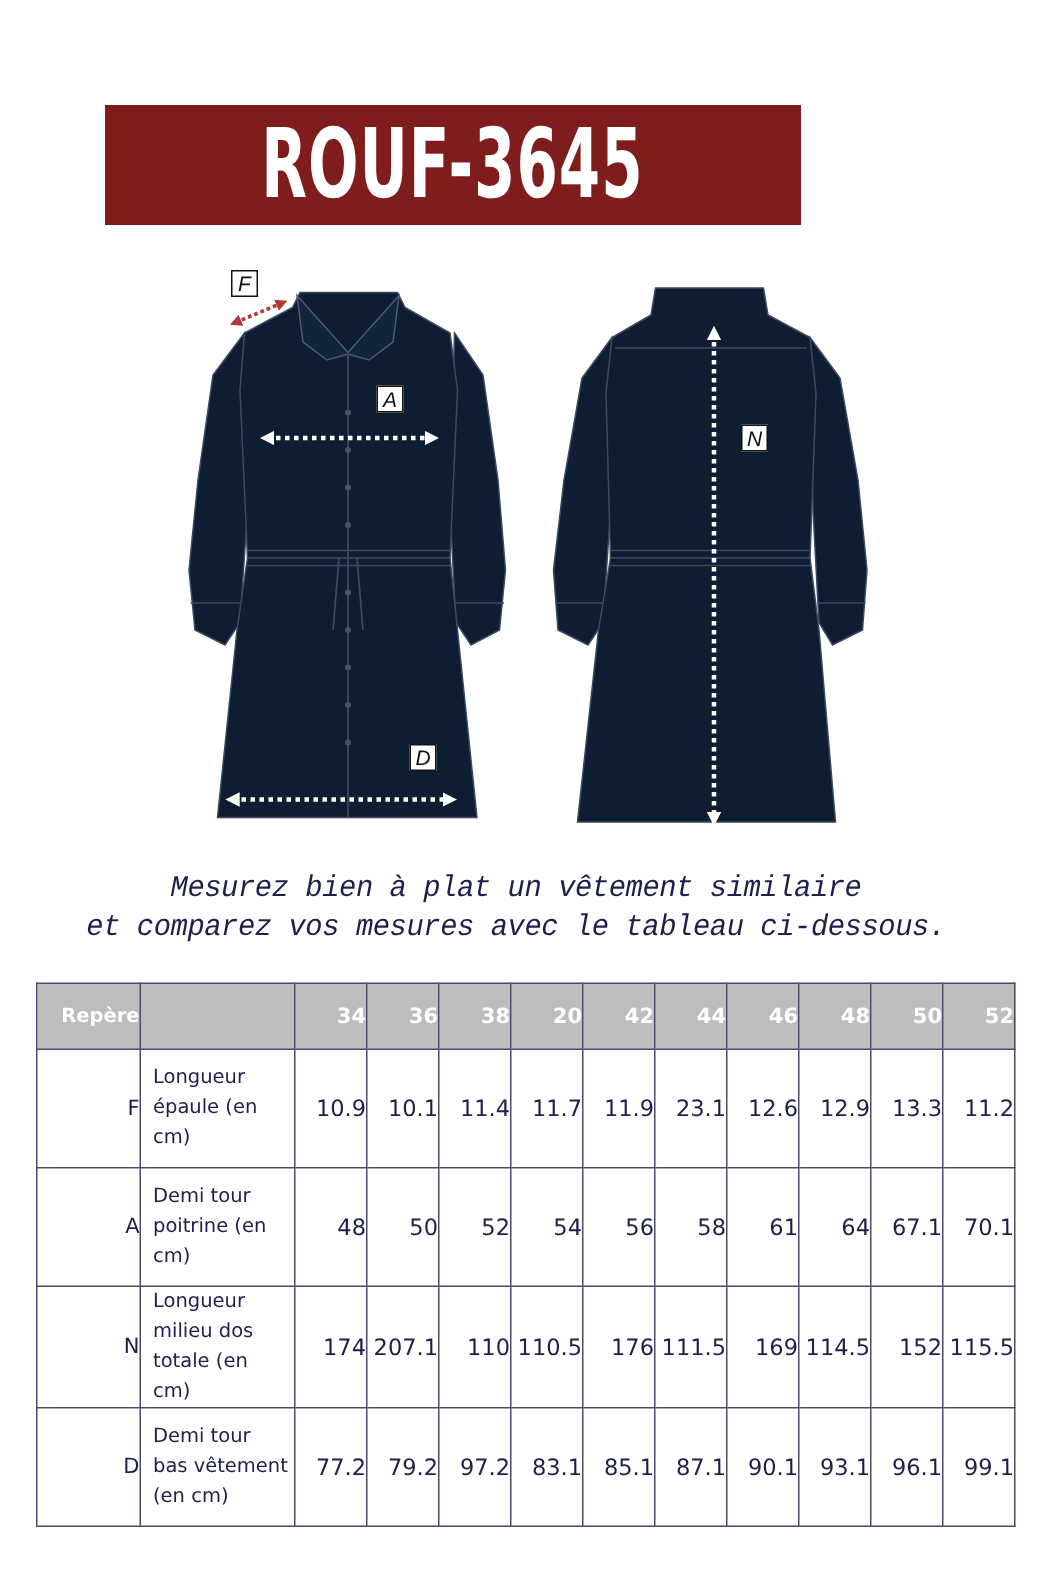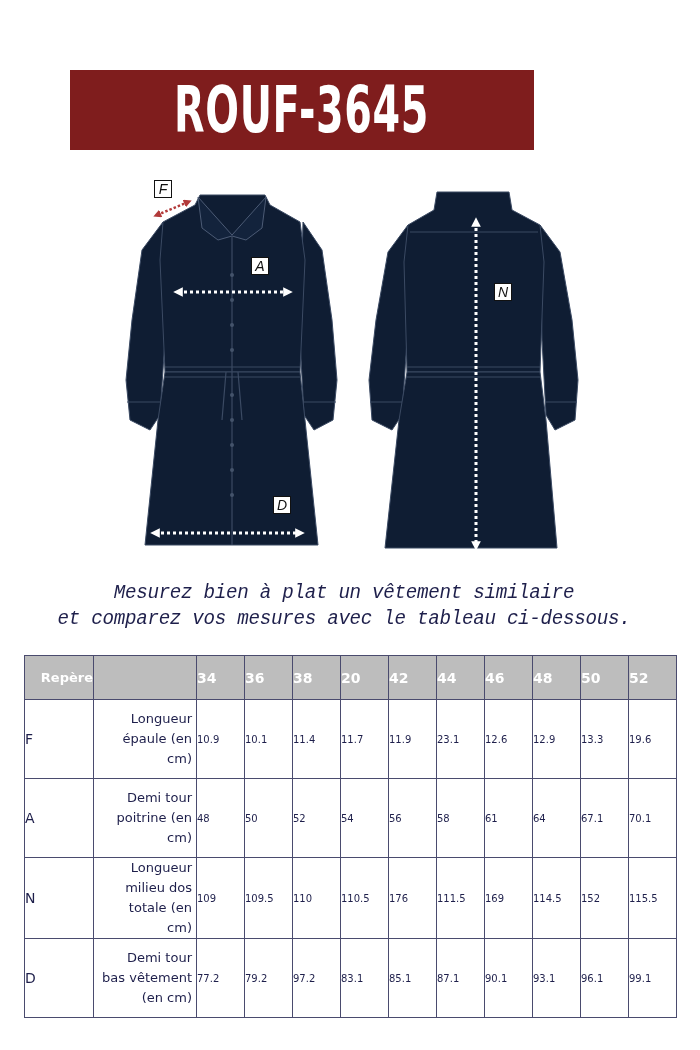--- a/index.html
+++ b/index.html
@@ -29,29 +29,29 @@
     position: absolute; left: 0; top: 580px; width: 688px; text-align: center;
     font-family: Liberation Mono, monospace; font-style: italic; font-size: 20px; line-height: 26px;
     color: #1e1f4b; letter-spacing: -0.3px;
   }
   .instructions div { transform: scaleX(0.96); }
 
   table.size-table {
     position: absolute; left: 24px; top: 655px; width: 652px; border-collapse: collapse;
     table-layout: fixed;
   }
-  .size-table th, .size-table td { border: 1.5px solid #4a4b6e; text-align: left; vertical-align: middle; }
+  .size-table th, .size-table td { border: 1.5px solid #4a4b6e; text-align: right; vertical-align: middle; }
   .size-table thead th {
     background: #bdbdbd; color: #ffffff; font-family: "DejaVu Sans", sans-serif; font-weight: bold;
     font-size: 14px; height: 44px;
   }
   .size-table thead th.rep { text-align: right; padding-left: 8px; font-size: 13px; }
-  .size-table tbody td { height: 79px; font-family: "DejaVu Sans", sans-serif; font-size: 10px; color: #1e1f4b; }
+  .size-table tbody td { height: 79px; font-family: "DejaVu Sans", sans-serif; font-size: 15px; color: #1e1f4b; }
   .size-table tbody td.key { font-size: 14px; }
-  .size-table tbody td.desc { text-align: right; padding-left: 8px; padding-right: 4px; font-size: 13px; line-height: 20px; }
+  .size-table tbody td.desc { text-align: left; padding-left: 8px; padding-right: 4px; font-size: 13px; line-height: 20px; }
 </style>
 </head>
 <body>
 
 <div class="title-banner">
   <span class="title-text">ROUF-3645</span>
 </div>
 
 <div class="illustrations">
   <svg width="700" height="410" viewBox="0 160 700 410">
@@ -178,41 +178,41 @@
       <td class="desc">Longueur épaule (en cm)</td>
       <td>10.9</td>
       <td>10.1</td>
       <td>11.4</td>
       <td>11.7</td>
       <td>11.9</td>
       <td>23.1</td>
       <td>12.6</td>
       <td>12.9</td>
       <td>13.3</td>
-      <td>19.6</td>
+      <td>11.2</td>
     </tr>
     <tr>
       <td class="key">A</td>
       <td class="desc">Demi tour poitrine (en cm)</td>
       <td>48</td>
       <td>50</td>
       <td>52</td>
       <td>54</td>
       <td>56</td>
       <td>58</td>
       <td>61</td>
       <td>64</td>
       <td>67.1</td>
       <td>70.1</td>
     </tr>
     <tr>
       <td class="key">N</td>
       <td class="desc">Longueur milieu dos totale (en cm)</td>
-      <td>109</td>
-      <td>109.5</td>
+      <td>174</td>
+      <td>207.1</td>
       <td>110</td>
       <td>110.5</td>
       <td>176</td>
       <td>111.5</td>
       <td>169</td>
       <td>114.5</td>
       <td>152</td>
       <td>115.5</td>
     </tr>
     <tr>

